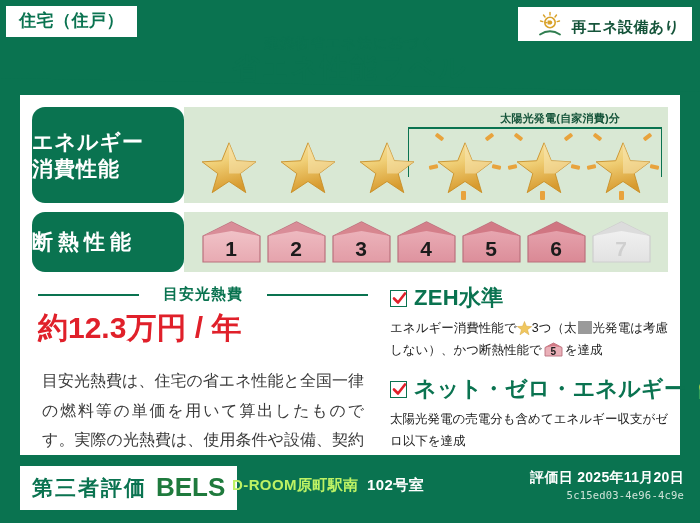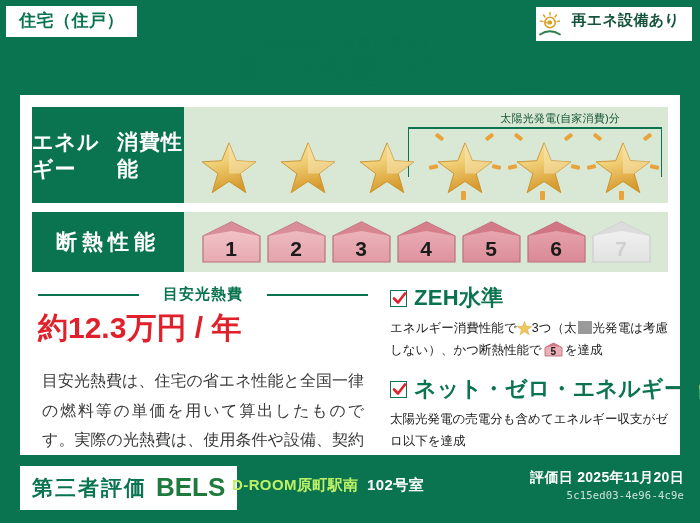--- a/index.html
+++ b/index.html
@@ -32,22 +32,22 @@
     padding:5px 13px 6px 13px;
     color:#0a7350;
     font-size:17px;font-weight:bold;
     letter-spacing:.5px;
     line-height:1.15;
     z-index:4;
   }
   .reene-badge{
     position:absolute;right:8px;top:7px;
     background:#ffffff;
-    padding:4px 12px 4px 0;
-    display:flex;align-items:flex-start;gap:7px;
+    padding:4px 12px 4px 18px;
+    display:flex;align-items:flex-end;gap:7px;
     z-index:4;
   }
   .reene-badge .txt{
     color:#15543a;font-size:15px;font-weight:bold;letter-spacing:.3px;
   }
   .sun-plug{width:28px;height:26px;display:block;}
 
   .title-wrap{
     position:absolute;left:0;top:36px;width:700px;
     text-align:center;z-index:5;
@@ -72,23 +72,23 @@
   .perf-row{
     position:absolute;left:12px;
     display:flex;align-items:stretch;
   }
   .row-energy{top:12px;width:636px;height:96px;}
   .row-insul{top:117px;width:636px;height:60px;}
 
   .row-key{
     background:#0a7350;color:#ffffff;
     width:152px;
-    display:flex;
-    align-items:center;justify-content:center;
-    font-weight:bold;line-height:1.3;
+    display:flex;flex-direction:column;
+    align-items:flex-start;justify-content:center;
+    font-weight:bold;line-height:1.3;border-radius:13px;
   }
   .row-energy .row-key{font-size:21px;letter-spacing:1px;}
   .row-insul  .row-key{font-size:21px;letter-spacing:5px;}
   .row-val{
     flex:1;background:#d9e8d4;position:relative;
   }
 
   
   .stars{
     position:absolute;left:0;right:0;bottom:4px;
@@ -102,21 +102,21 @@
   .pv-bracket{
     position:absolute;right:6px;top:20px;width:254px;height:50px;
     border:1.5px solid #0a7350;border-bottom:none;border-top:none;
     box-sizing:border-box;
   }
   .pv-bracket:before{
     content:"";position:absolute;left:0;right:0;top:0;height:1.5px;background:#0a7350;
   }
   .pv-label{
     position:absolute;right:44px;top:4px;
-    color:#15543a;font-size:11px;font-weight:normal;
+    color:#15543a;font-size:11px;font-weight:bold;
     background:#d9e8d4;padding:0 4px;letter-spacing:.2px;
     white-space:nowrap;
   }
 
   
   .houses{
     position:absolute;left:0;right:0;top:50%;transform:translateY(-50%);
     display:flex;justify-content:center;align-items:center;gap:2px;
   }
   .house{

